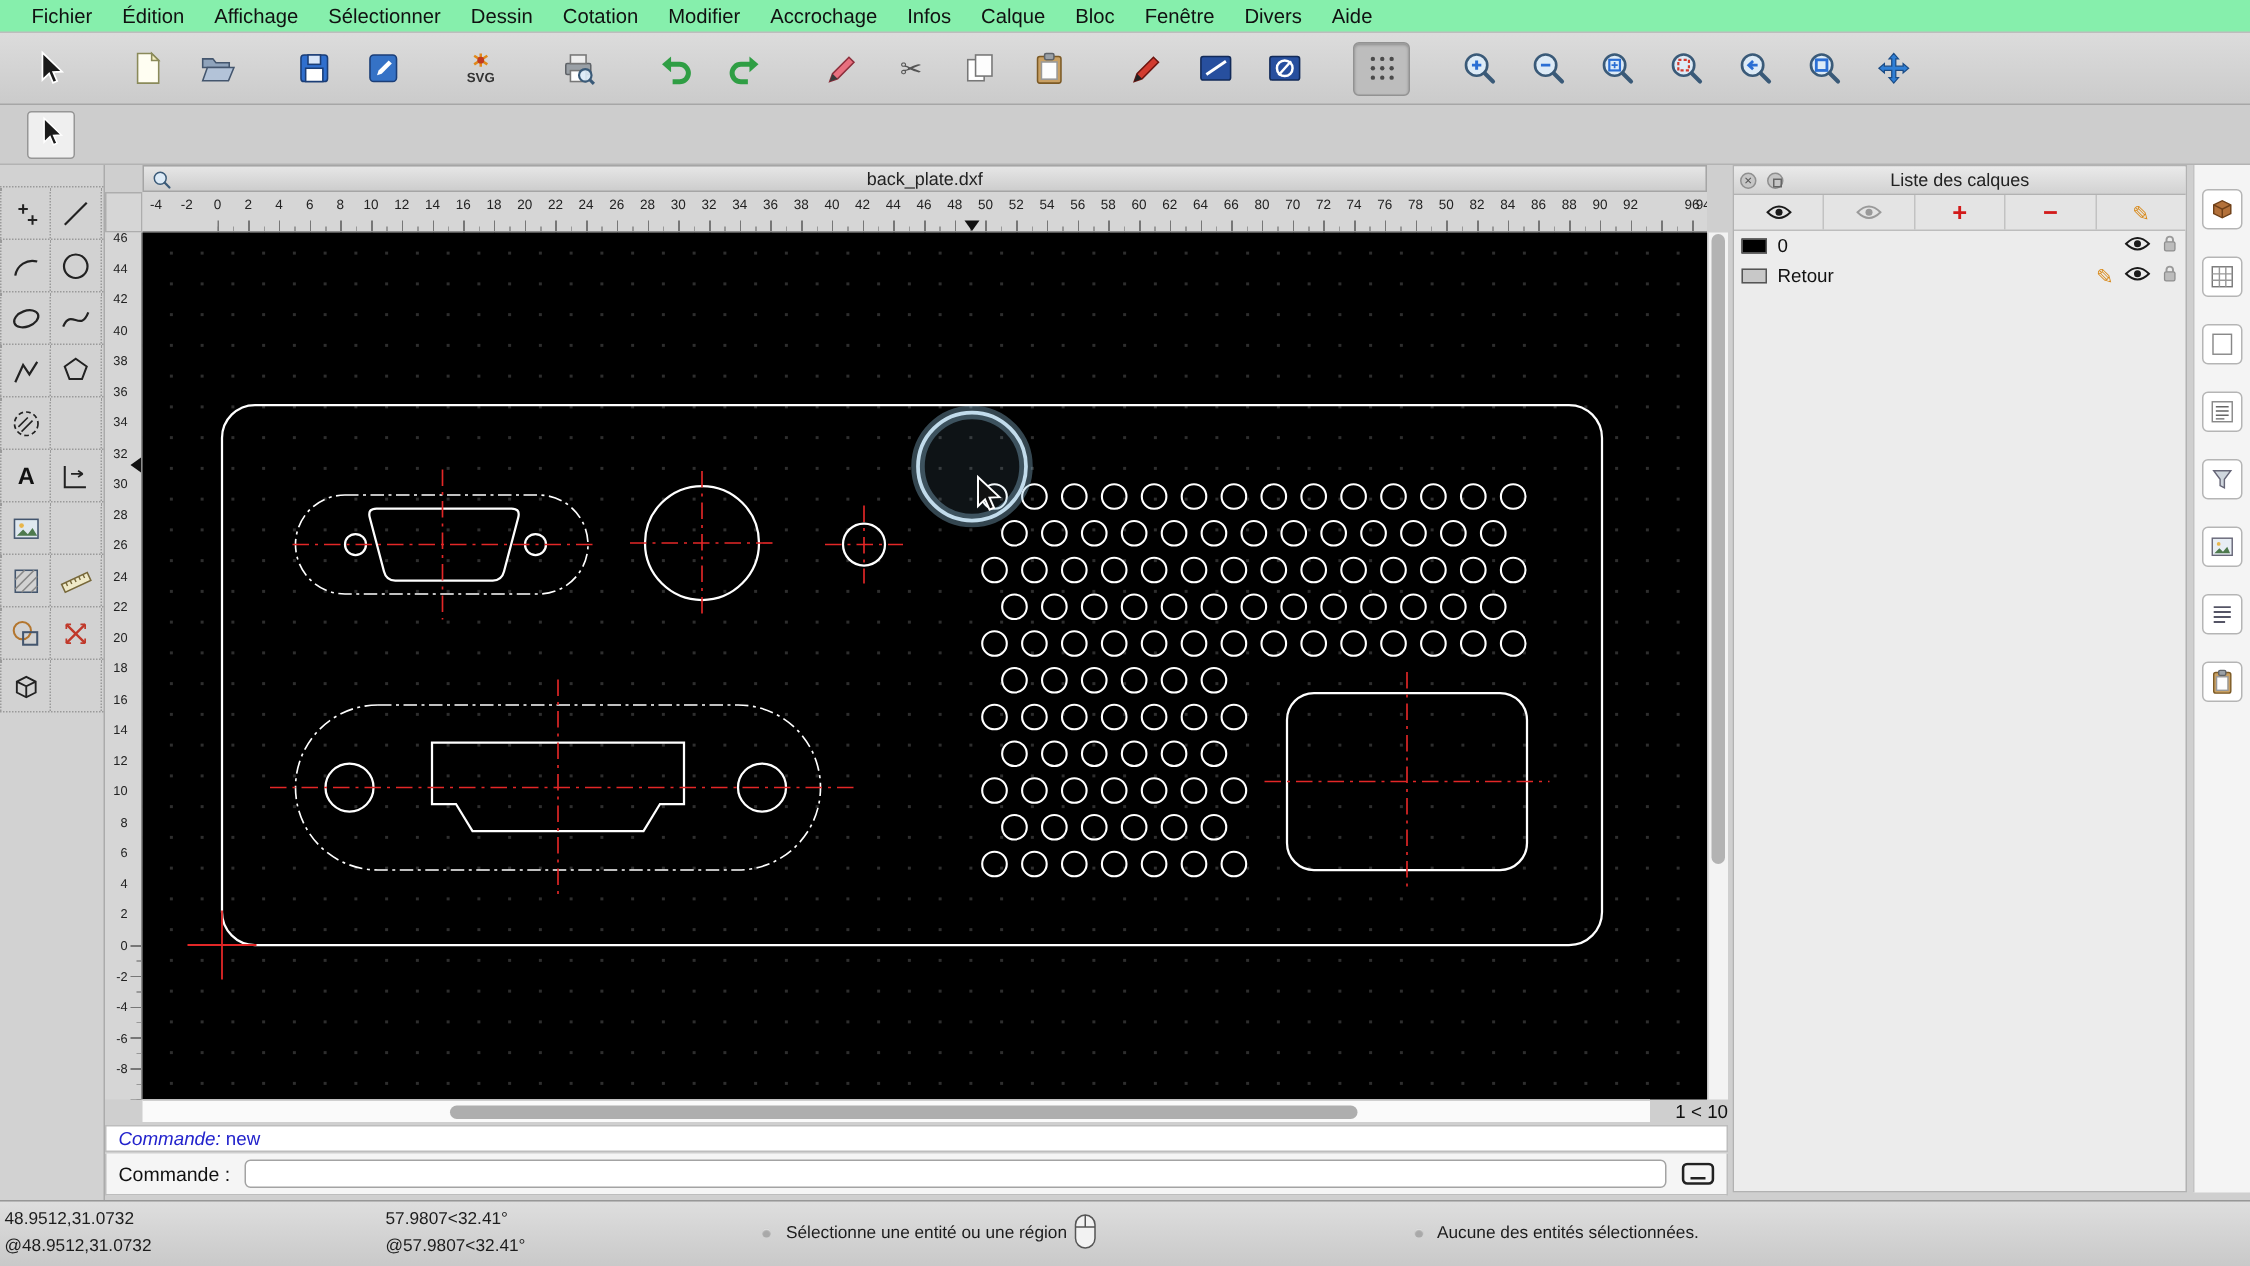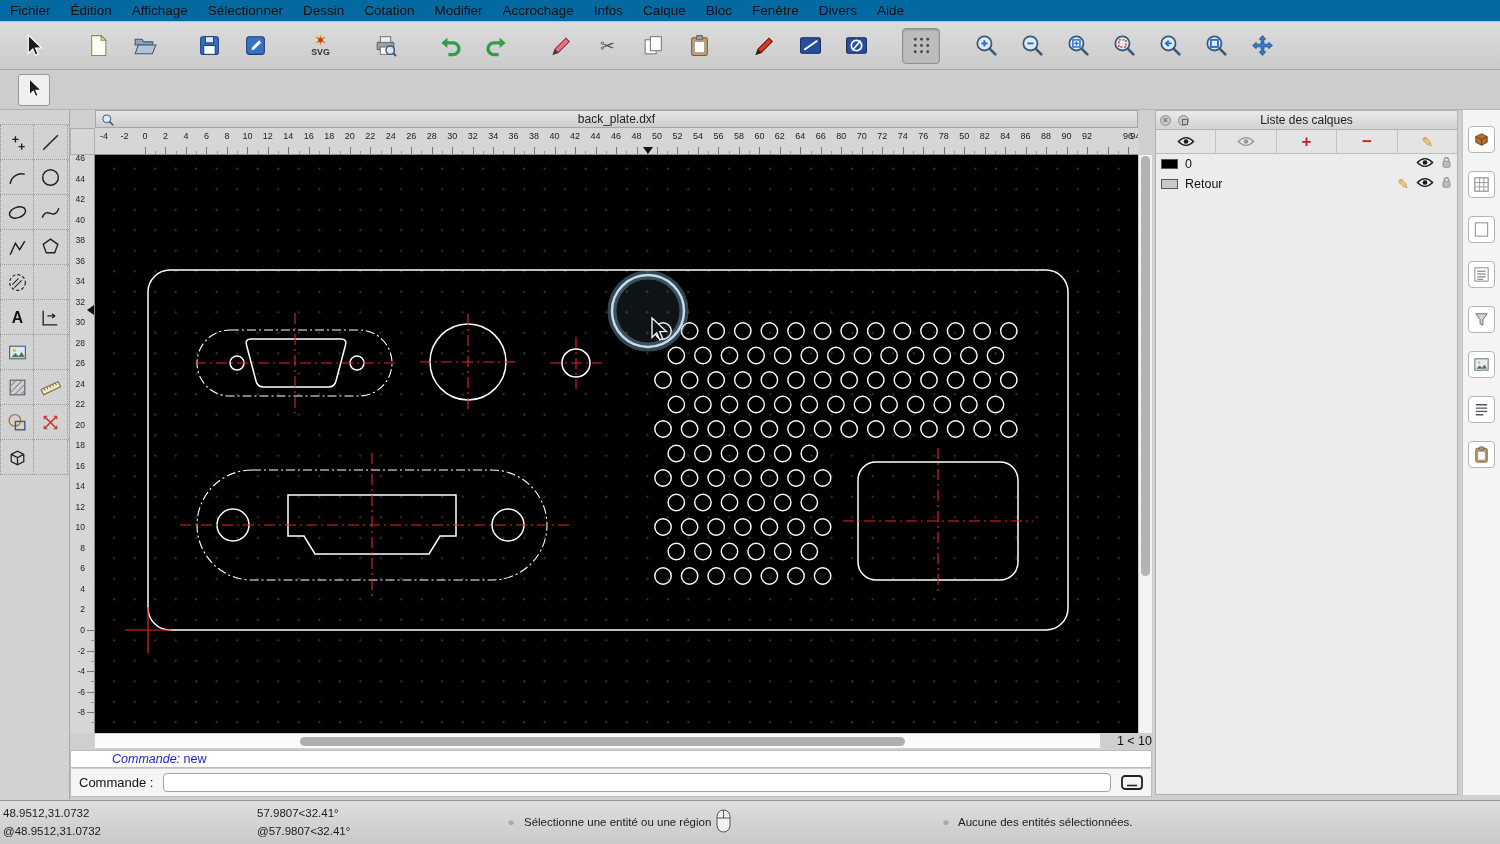--- a/index.html
+++ b/index.html
@@ -1,21 +1,21 @@
 <!DOCTYPE html>
 <html><head>
 <meta charset="utf-8">
 <style>
   * { margin:0; padding:0; box-sizing:border-box; }
   html,body { width:1500px; height:844px; }
   body { position:relative; font-family:"Liberation Sans", sans-serif; background:#cfcfcf; overflow:hidden; color:#111; }
 
   
-  #menubar { position:absolute; left:0; top:0; width:1500px; height:22px; background:#0369a1;
-    border-bottom:1px solid #bdbdbd; display:flex; align-items:center; padding-left:0; font-size:13.5px; }
+  #menubar { position:absolute; left:0; top:0; width:1500px; height:22px; background:#86efac;
+    border-bottom:1px solid #bdbdbd; display:flex; align-items:center; padding-left:11px; font-size:13.5px; }
   .menu-item { padding:0 10px; cursor:default; white-space:nowrap; }
 
   
   #toolbar { position:absolute; left:0; top:22px; width:1500px; height:48px;
     background:linear-gradient(#dcdcdc,#cbcbcb); border-bottom:1px solid #a6a6a6;
     display:flex; align-items:center; padding-left:14px; gap:27px; }
   .tgroup { display:flex; gap:8px; }
   .tbtn { width:38px; height:36px; border:none; background:transparent; border-radius:4px;
     display:flex; align-items:center; justify-content:center; }
   .tbtn svg { width:25px; height:25px; }
@@ -71,21 +71,21 @@
 
   #vscroll { position:absolute; left:1138px; top:155px; width:14px; height:578px; background:#f3f3f3; border-left:1px solid #c6c6c6; }
   #vscroll .thumb { position:absolute; left:2px; top:1px; width:9px; height:420px; background:#b3b3b3; border-radius:5px; }
   #hscroll { position:absolute; left:95px; top:733px; width:1005px; height:15px; background:#fafafa; border-top:1px solid #cfcfcf; }
   #hscroll .thumb { position:absolute; left:205px; top:3px; width:605px; height:9px; background:#aeaeae; border-radius:5px; }
   #page-indicator { position:absolute; left:1092px; top:734px; width:60px; font-size:12.5px; text-align:right; color:#111; }
 
   
   #cmd-history { position:absolute; left:70px; top:750px; width:1082px; height:18px; background:#fff;
     border:1px solid #bdbdbd; font-size:12.5px; color:#2323cc; padding:1px 8px; }
-  #cmd-history .lbl { font-style:italic;margin-left:33px; }
+  #cmd-history .lbl { font-style:italic; }
   #cmd-row { position:absolute; left:70px; top:769px; width:1082px; height:28px; background:#f5f5f5;
     border:1px solid #bdbdbd; border-top:none; display:flex; align-items:center; padding:0 8px; font-size:13px; }
   #cmd-input { flex:1; height:19px; margin:0 10px; border:1px solid #a3a3a3; border-radius:4px; background:#fff;
     font-family:"Liberation Sans",sans-serif; font-size:12px; padding:0 6px; }
   #cmd-kbd-icon { width:22px; height:15px; display:flex; align-items:center; }
 
   
   #layers-panel { position:absolute; left:1155px; top:110px; width:303px; height:685px; background:#ececec; border:1px solid #b2b2b2; }
   #panel-header { position:relative; height:19px; background:linear-gradient(#eaeaea,#d2d2d2); border-bottom:1px solid #b2b2b2;
     font-size:12px; color:#222; text-align:center; line-height:18px; }

